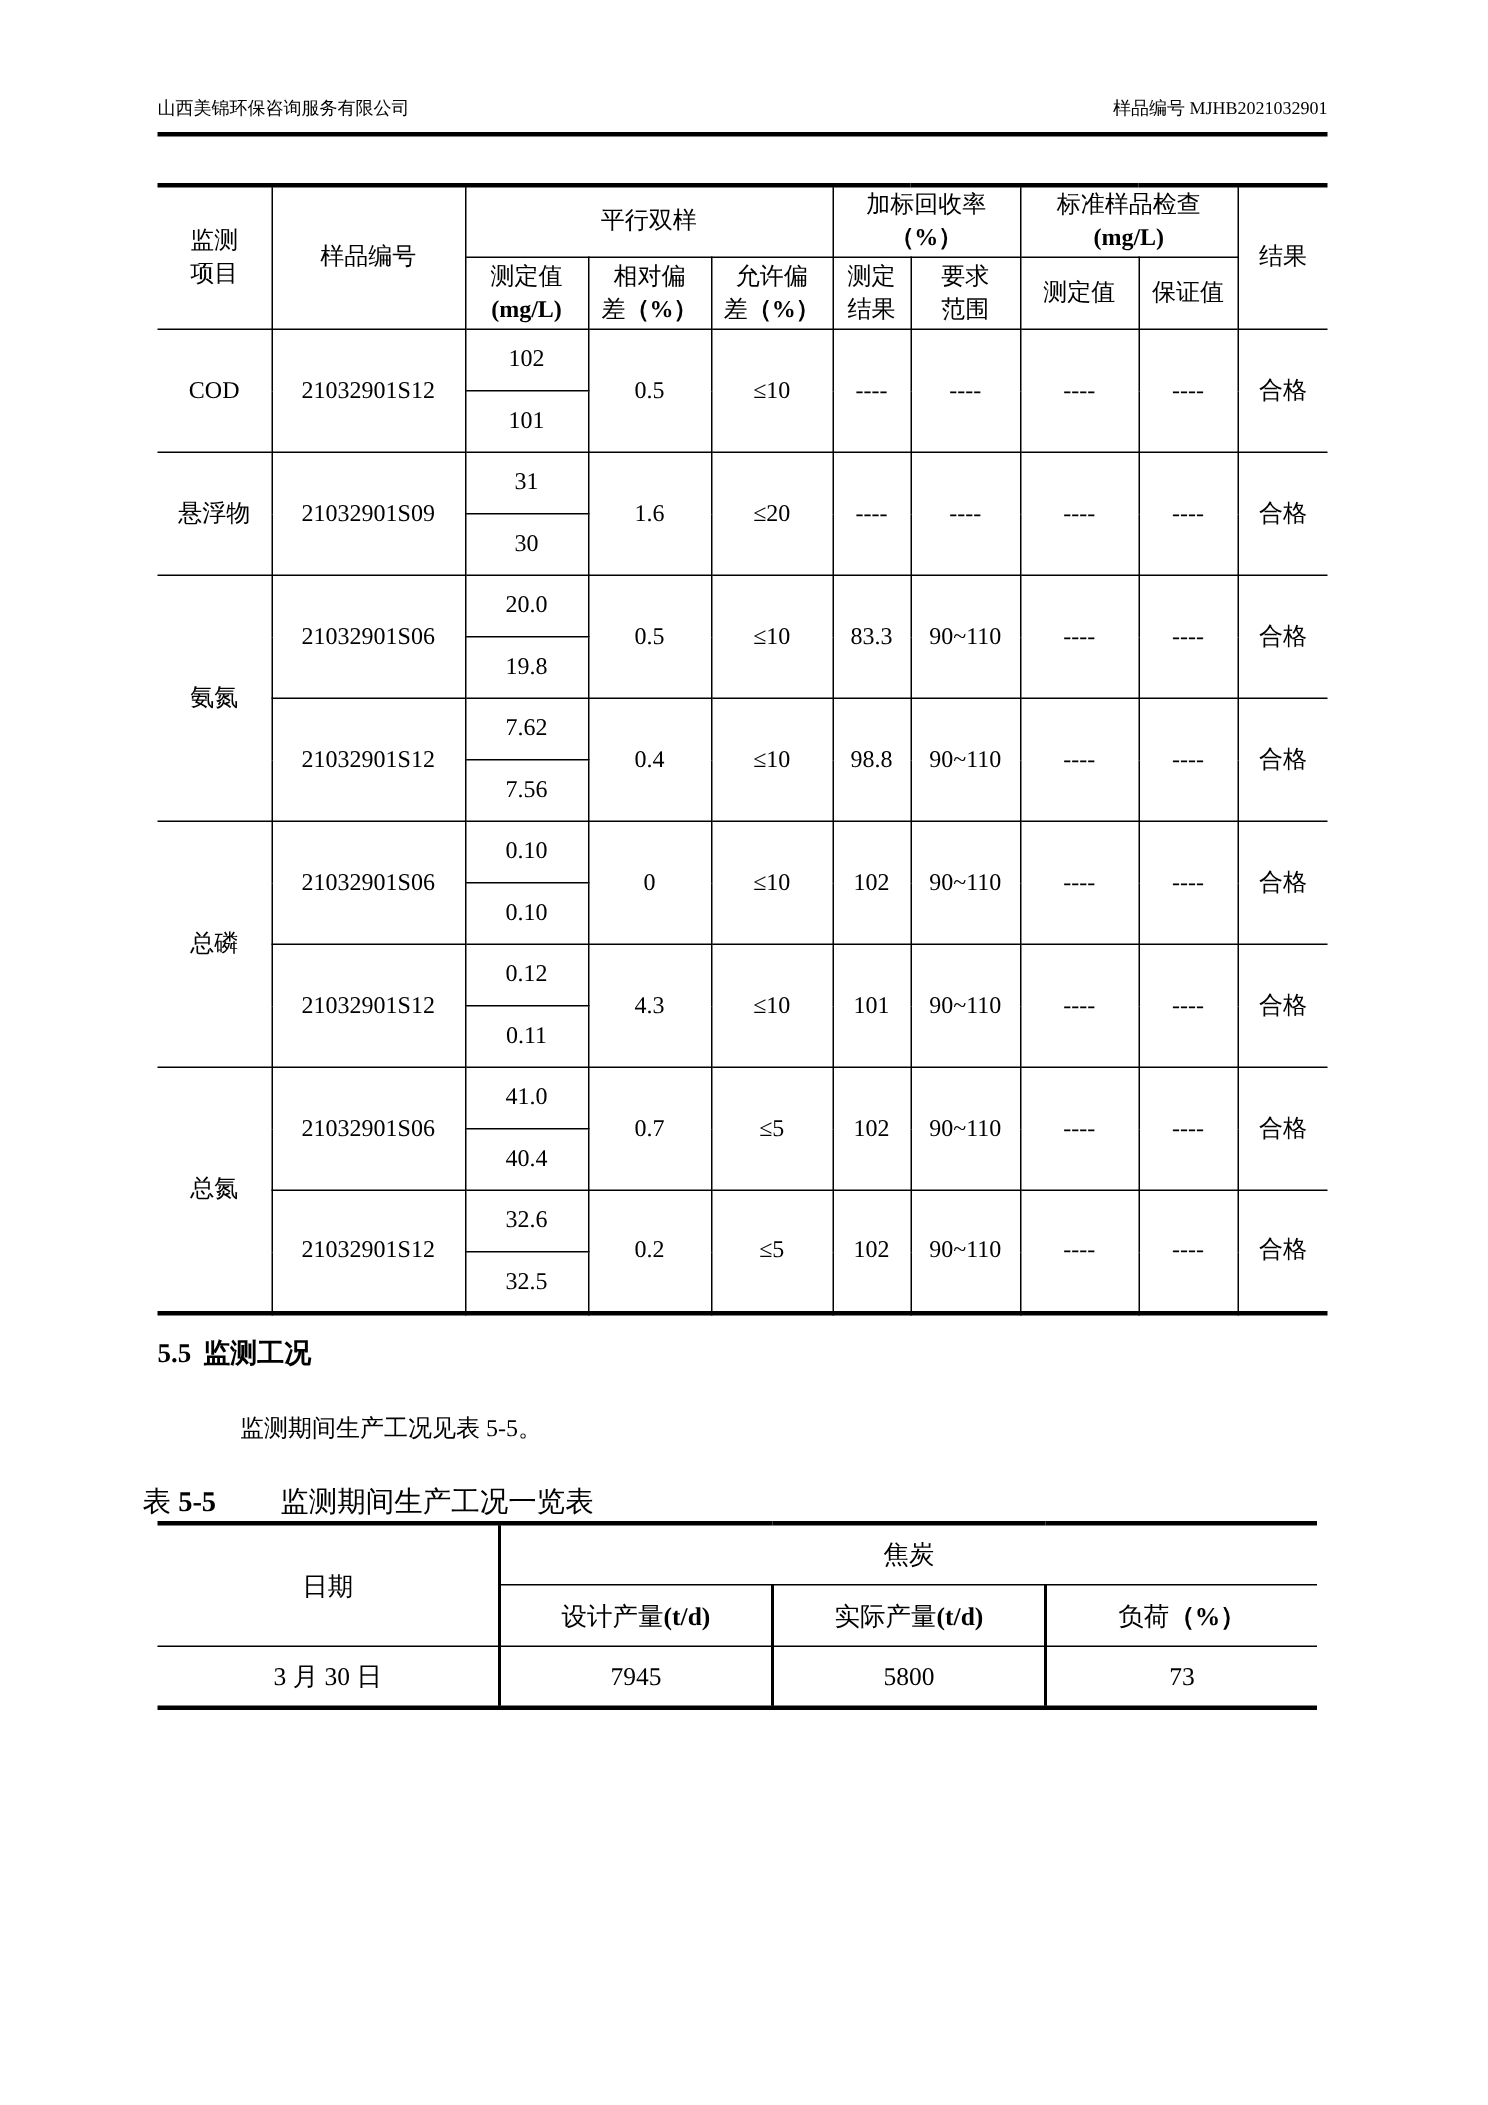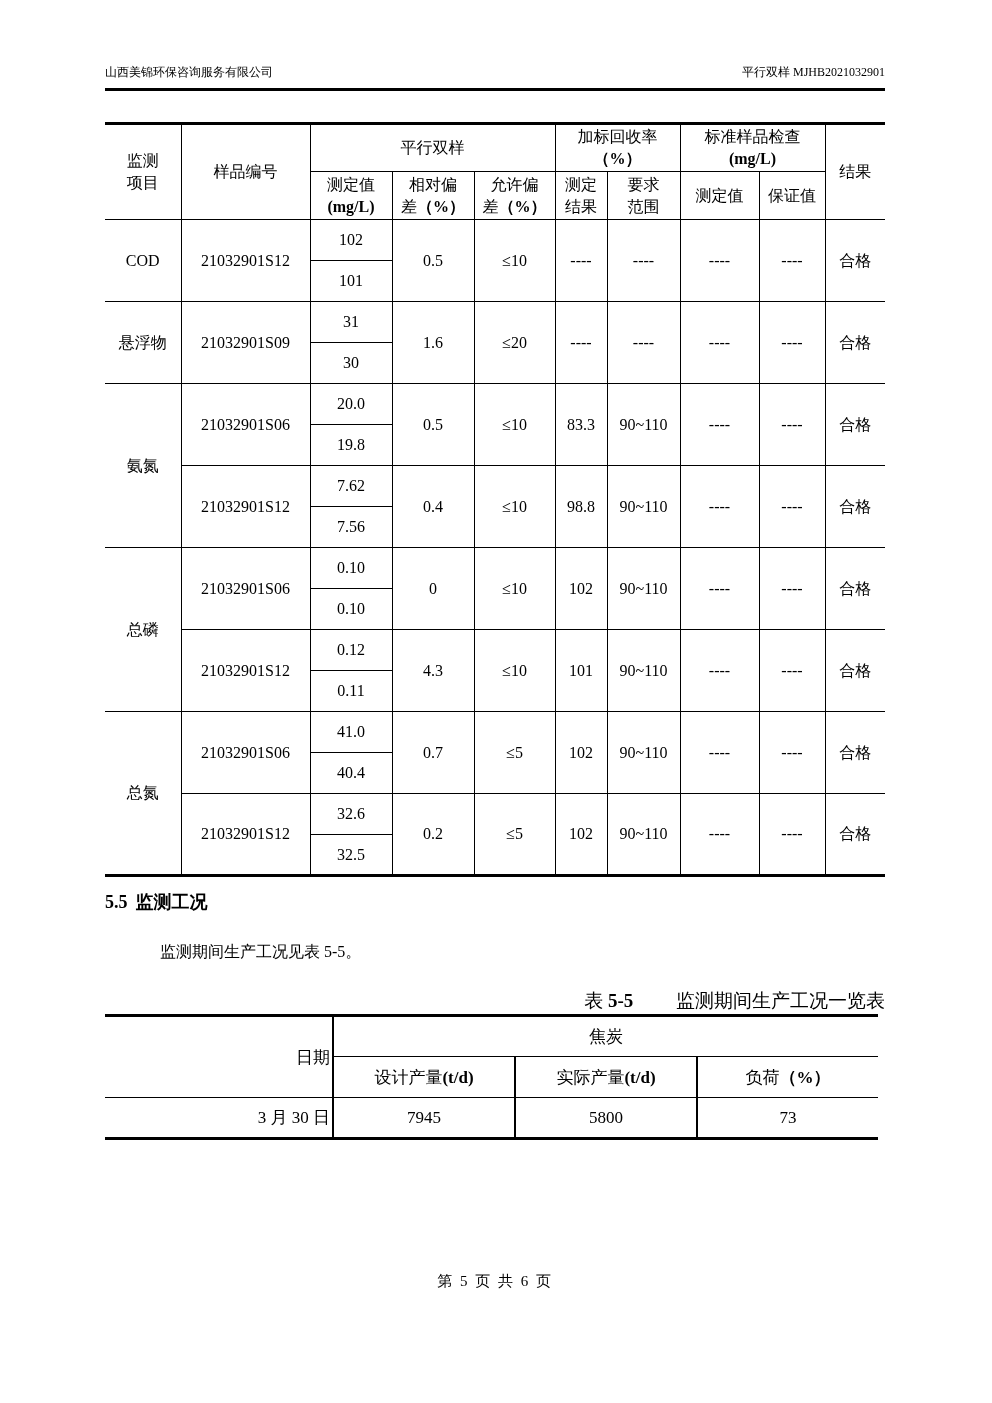--- a/index.html
+++ b/index.html
@@ -43,55 +43,55 @@
   .section-heading{
     position:absolute;left:105px;top:890px;
     font-size:18px;font-weight:bold;
   }
   .section-heading .num{margin-right:8px;}
   .body-paragraph{
     position:absolute;left:160px;top:942px;
     font-size:16px;
   }
   .table-caption{
-    position:absolute;left:105px;top:988px;width:780px;
-    text-align:right;font-size:19px;
+    position:absolute;left:95px;top:988px;width:780px;
+    text-align:left;font-size:19px;
   }
   .table-caption .cap-num{font-weight:bold;}
   .table-caption .cap-title{margin-left:38px;}
 
   
   .prod-table{
     position:absolute;left:105px;top:1014px;width:773px;
     border-top:3px solid #000;border-bottom:3px solid #000;
     font-size:17px;
   }
   .prod-table th,.prod-table td{
     border:2px solid #000;border-top-width:1px;border-bottom-width:1px;
     font-weight:normal;text-align:center;vertical-align:middle;
     padding:0 2px;overflow:hidden;
   }
-  .prod-table .no-left{border-left:none;text-align:right;}
+  .prod-table .no-left{border-left:none;}
   .prod-table .no-right{border-right:none;font-family:Liberation Serif, serif;}
   .prod-table tr{height:41px;}
 
   
   .doc-footer{
     position:absolute;left:105px;width:780px;top:1272px;
     text-align:center;font-size:15px;letter-spacing:2px;
   }
 </style>
 </head>
 <body>
 
 <div class="page">
 
   <div class="doc-header">
     <span>山西美锦环保咨询服务有限公司</span>
-    <span>平行双样 MJHB2021032901</span>
+    <span>样品编号 MJHB2021032901</span>
   </div>
 
   <table class="qa-table">
     <colgroup>
       <col style="width:76px">
         <col style="width:129px">
         <col style="width:82px">
       <col style="width:82px">
         <col style="width:81px">
         <col style="width:52px">
@@ -292,15 +292,14 @@
       </tr>
       <tr>
         <td class="no-left">3 月 30 日</td>
         <td>7945</td>
         <td>5800</td>
         <td class="no-right">73</td>
       </tr>
     </tbody>
   </table>
 
-  <div class="doc-footer">第 5 页 共 6 页</div>
 
 </div>
 
 </body></html>

